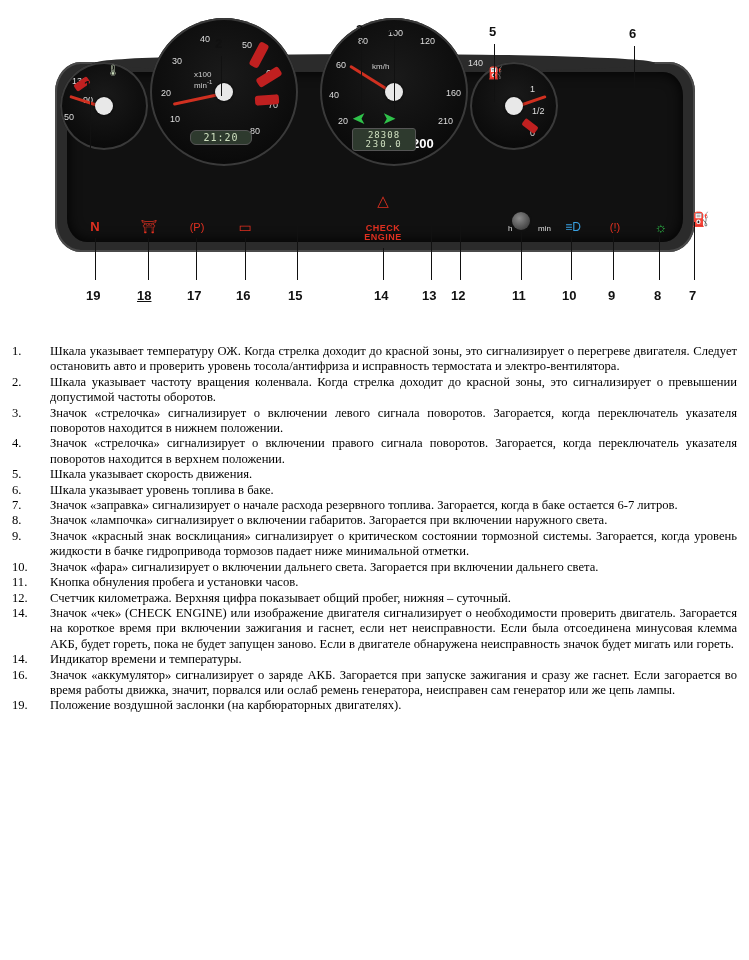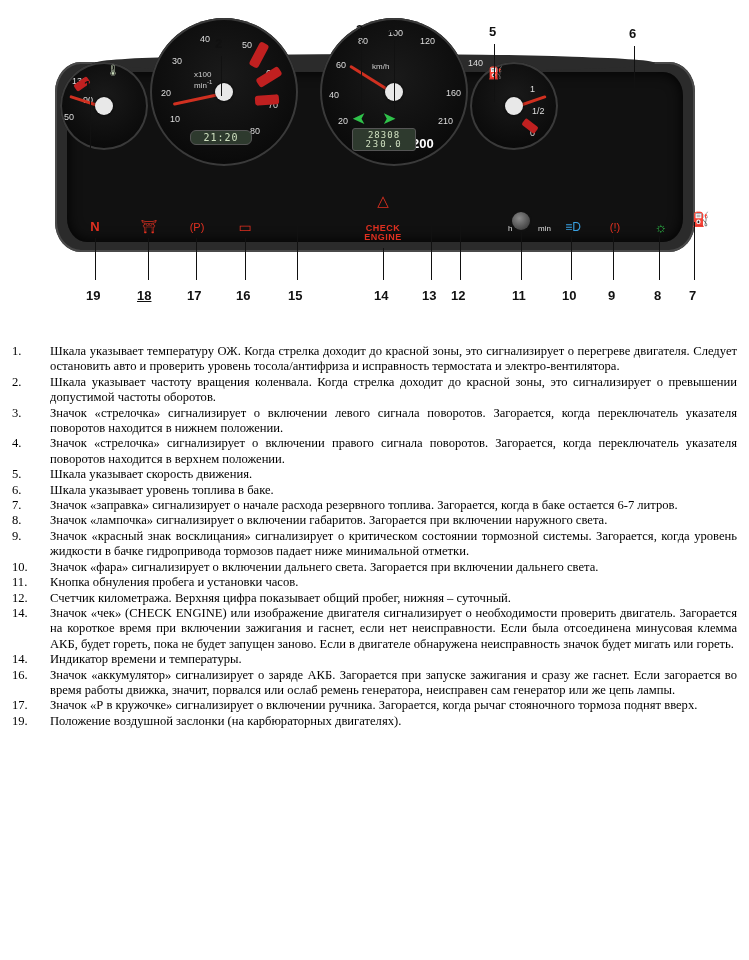--- a/index.html
+++ b/index.html
@@ -394,22 +394,18 @@
     </div>
     <div class="legend-item">
       <span class="legend-num">14.</span>
       <span class="legend-text">Индикатор времени и температуры.</span>
     </div>
     <div class="legend-item">
       <span class="legend-num">16.</span>
       <span class="legend-text">Значок «аккумулятор» сигнализирует о заряде АКБ. Загорается при запуске зажигания и сразу же гаснет. Если загорается во время работы движка, значит, порвался или ослаб ремень генератора, неисправен сам генератор или же цепь лампы.</span>
     </div>
     <div class="legend-item">
-      <span class="legend-num">17.</span>
-      <span class="legend-text">Значок «Р в кружочке» сигнализирует о включении ручника. Загорается, когда рычаг стояночного тормоза поднят вверх.</span>
-    </div>
-    <div class="legend-item">
       <span class="legend-num">19.</span>
       <span class="legend-text">Положение воздушной заслонки (на карбюраторных двигателях).</span>
     </div>
   </div>
 
 </div>
 
 </body></html>

